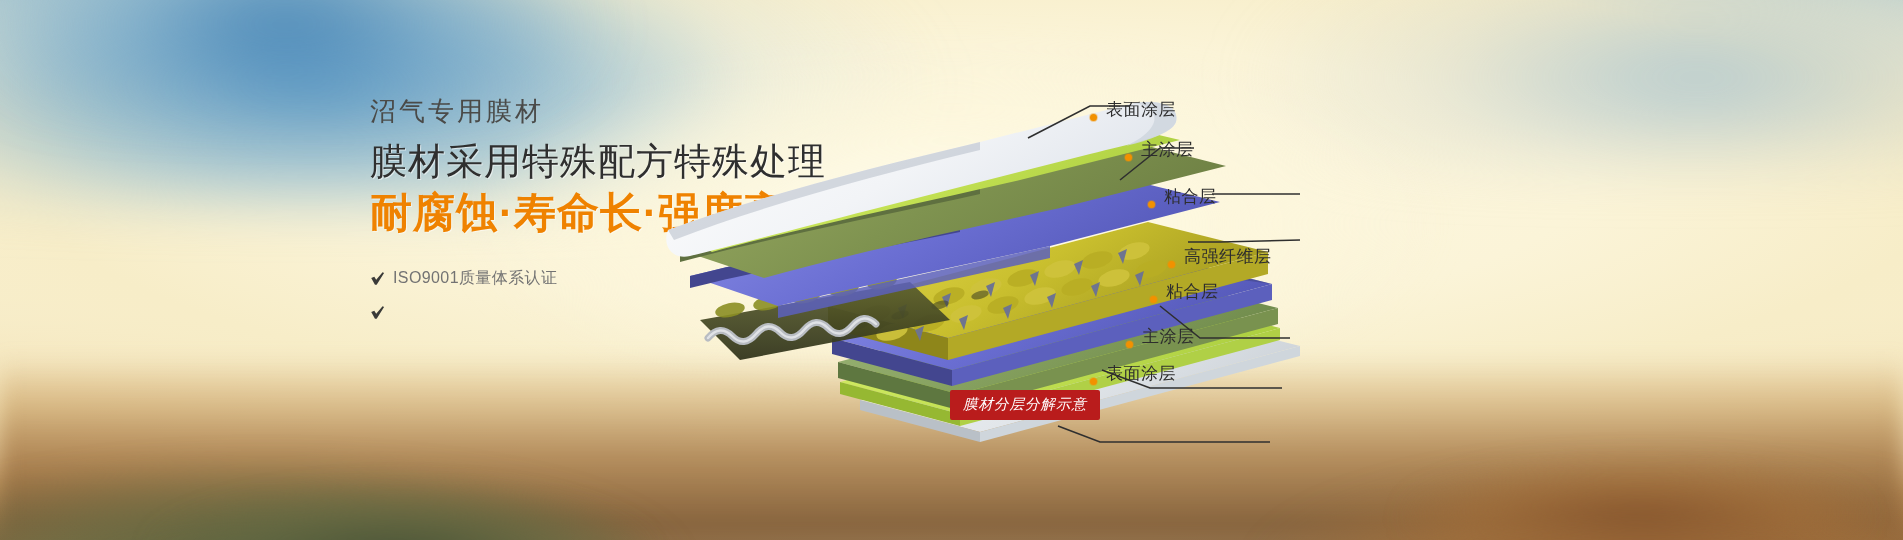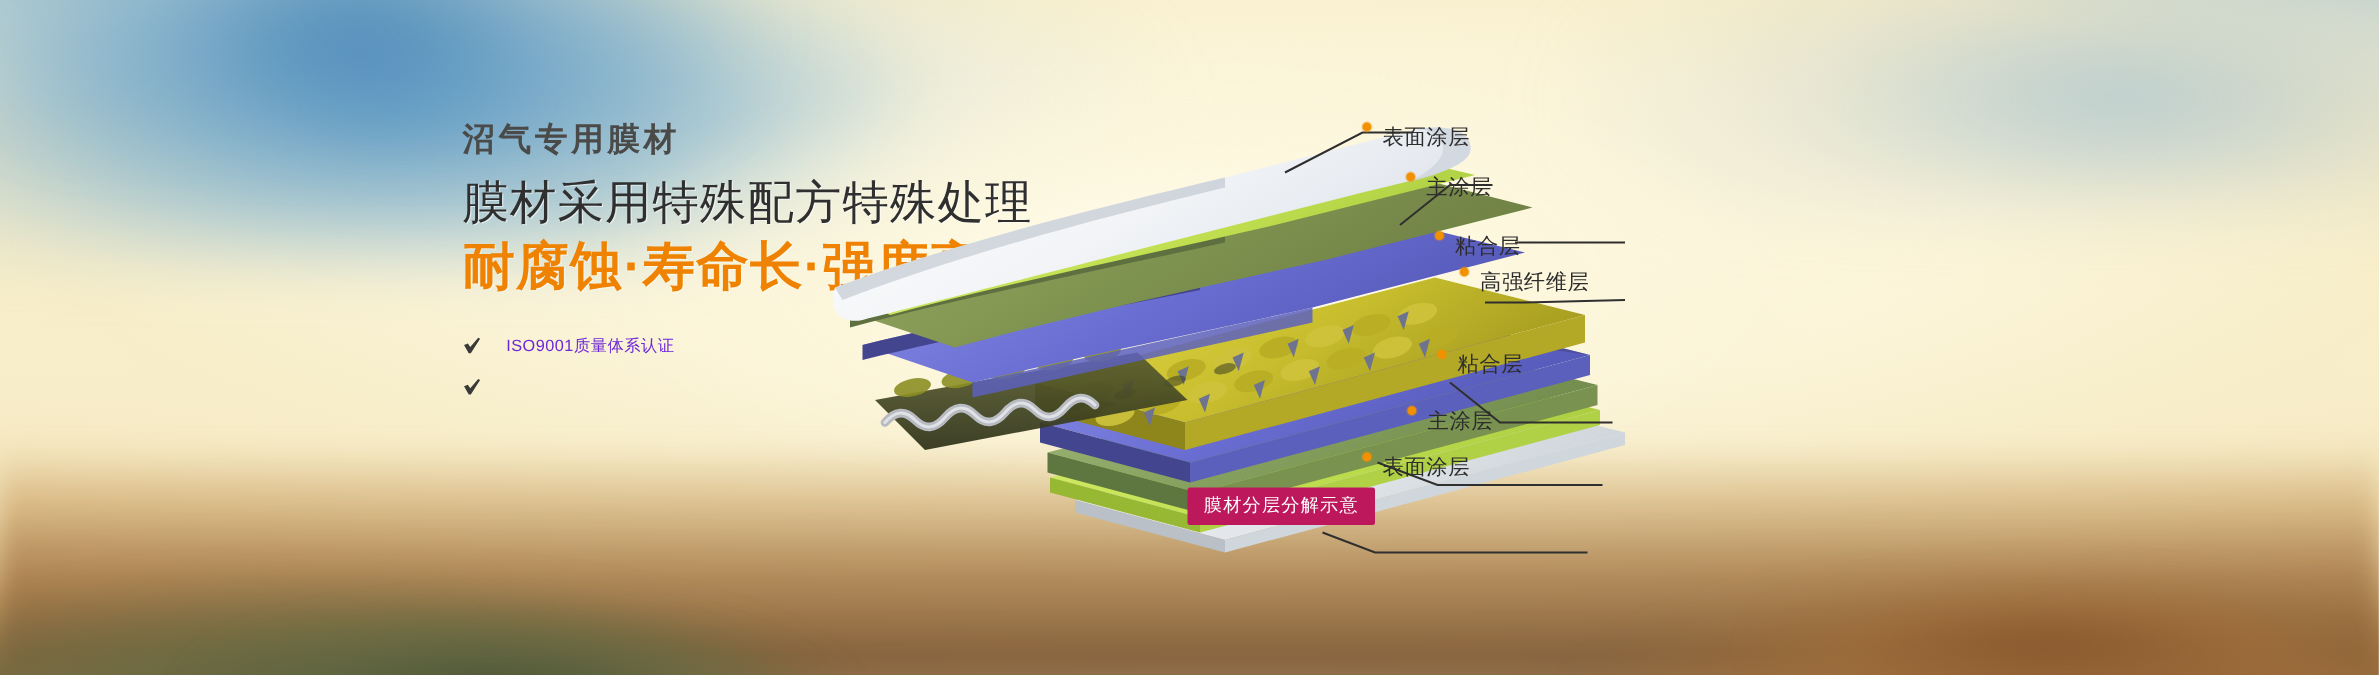--- a/index.html
+++ b/index.html
@@ -85,61 +85,62 @@
   .bg-vig{
     position:absolute; inset:0;
     background:radial-gradient(120% 120% at 50% 45%, rgba(255,255,255,0) 55%, rgba(120,90,55,.14) 100%);
   }
 
   
   .copy{ position:absolute; left:370px; top:96px; width:560px; }
 
   .eyebrow{
     font-size:26px; color:#4a4a48; letter-spacing:3px;
-    line-height:1.2; margin-bottom:12px; font-weight:700;
+    line-height:1.2; margin-bottom:12px; font-weight:400;
   }
   .headline{
     font-size:37px; font-weight:normal; color:#2f2f2f;
     letter-spacing:1px; line-height:1.25;
     text-shadow:1px 1px 0 rgba(255,255,255,.55);
   }
   .headline-accent{
     font-size:42px; font-weight:bold; color:#ef8200;
     letter-spacing:1px; line-height:1.25; margin-top:2px;
     text-shadow:1px 1px 0 rgba(255,255,255,.5);
   }
 
   .bullets{ margin-top:28px; }
   .bullet{
-    display:flex; align-items:center; gap:20px;
-    font-size:13px; color:#6d28d9; margin-bottom:16px;
+    display:flex; align-items:center; gap:8px;
+    font-size:16px; color:#737373; margin-bottom:16px;
     letter-spacing:.4px;
   }
   .tick{ width:15px; height:15px; flex:0 0 15px; display:block; }
 
   
   .illus{ position:absolute; left:660px; top:70px; width:700px; height:420px; }
   .illus svg{ display:block; }
 
   
   .labels{ position:absolute; left:0; top:0; width:1903px; height:540px; pointer-events:none; }
   .lbl{
-    position:absolute; display:flex; align-items:flex-start; gap:9px;
+    position:absolute; display:flex; align-items:flex-end; gap:9px;
     font-size:17px; color:#2d2d2d; white-space:nowrap; letter-spacing:.5px;
   }
   .dot{
     width:7px; height:7px; border-radius:50%;
     background:#f29100; flex:0 0 7px;
     box-shadow:0 0 0 1px rgba(242,145,0,.35);
   }
   .badge{
     position:absolute; left:950px; top:390px;
-    background:#be185d; color:#fff; font-size:14.5px;
+    background:#b91c1c; color:#fff; font-size:14.5px;
     padding:5px 13px 6px; letter-spacing:1px;
     border-radius:2px;
+    font-style:italic;
   }
 </style>
 </head>
 <body>
 
 <div id="banner">
 
   <div class="bg-base"></div>
   <div class="bg-sky-l"></div>
   <div class="bg-sky-l2"></div>
@@ -356,21 +357,21 @@
     <div class="lbl" style="left:1125px; top:138px;">
       <span class="dot"></span>
       <span>主涂层</span>
     </div>
 
     <div class="lbl" style="left:1148px; top:185px;">
       <span class="dot"></span>
       <span>粘合层</span>
     </div>
 
-    <div class="lbl" style="left:1168px; top:214px;">
+    <div class="lbl" style="left:1168px; top:245px;">
       <span class="dot"></span>
       <span>高强纤维层</span>
     </div>
 
     <div class="lbl" style="left:1150px; top:280px;">
       <span class="dot"></span>
       <span>粘合层</span>
     </div>
 
     <div class="lbl" style="left:1126px; top:325px;">

